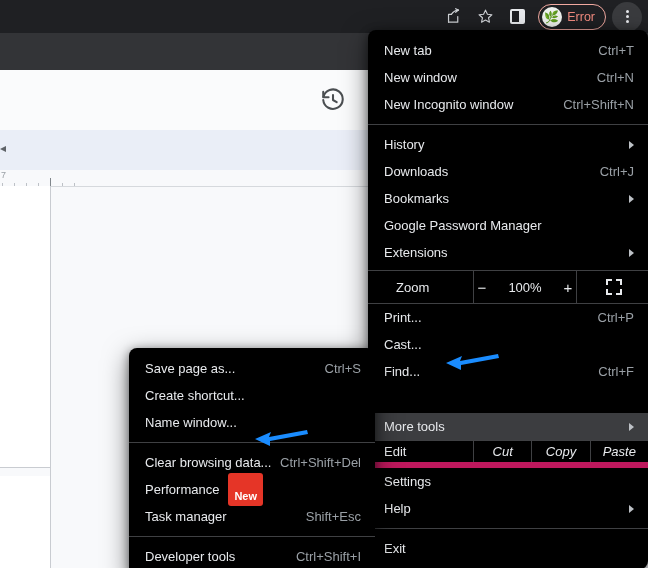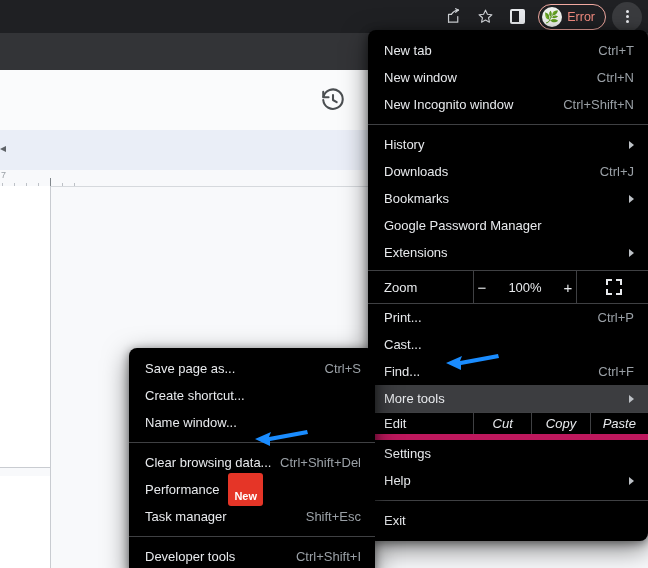--- a/index.html
+++ b/index.html
@@ -79,21 +79,21 @@
     overflow: hidden;
   }
   .menu-item {
     position: relative;
     height: 27px;
     display: flex; align-items: center;
     padding: 0 14px 0 16px;
     white-space: nowrap;
     cursor: default;
   }
-  .menu-item.highlight { background: #3c3d40; }
+  .menu-item.highlight { background: #3c3d40; margin-top: 28px; }
   .mi-label { flex: 0 0 auto; }
   .mi-spacer { flex: 1 1 auto; }
   .mi-accel { color: #9aa0a6; font-size: 13px; }
   .mi-arrow {
     width: 0; height: 0; margin-left: 10px;
     border-left: 5px solid #bdc1c6;
     border-top: 4px solid transparent;
     border-bottom: 4px solid transparent;
   }
   .separator { height: 1px; background: #3f4043; margin: 6px 0; }
@@ -104,21 +104,21 @@
     border-top-left-radius: 8px; border-top-right-radius: 8px;
     border-bottom-left-radius: 8px; border-bottom-right-radius: 8px;
   }
   
   .zoom-row {
     display: flex; align-items: center; height: 34px;
     border-top: 1px solid #3f4043; border-bottom: 1px solid #3f4043;
     margin-top: 4px;
   }
   .zoom-label {
-    flex: 0 0 105px; padding-left: 16px; font-size: 13px;
+    flex: 0 0 105px; padding-left: 28px; font-size: 13px;
   }
   .zoom-ctrl {
     flex: 1 1 auto; display: flex; align-items: center; justify-content: center;
     gap: 16px; border-left: 1px solid #3f4043; border-right: 1px solid #3f4043;
     height: 100%;
   }
   .zoom-btn { font-size: 15px; color: #e8eaed; width: 16px; text-align: center; }
   .zoom-pct { font-size: 13px; min-width: 38px; text-align: center; }
   .zoom-full {
     flex: 0 0 74px; display: flex; align-items: center; justify-content: center;

